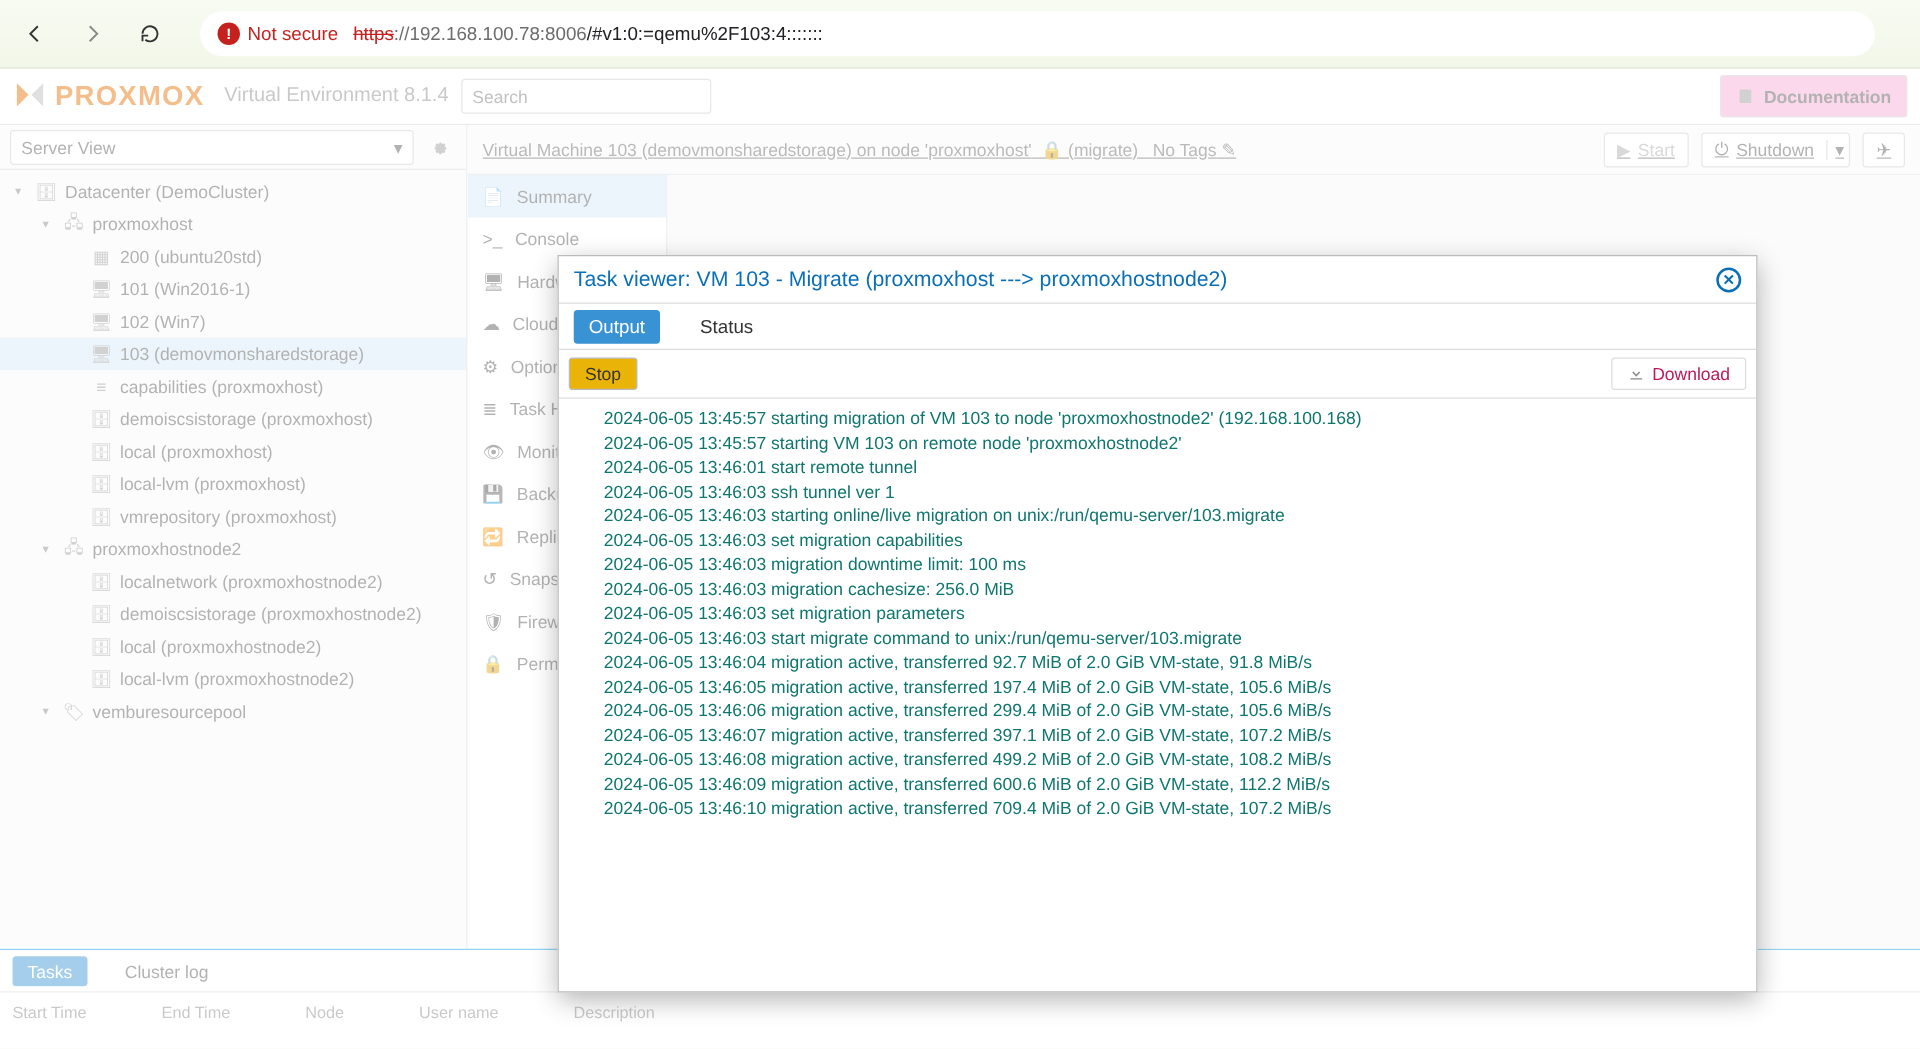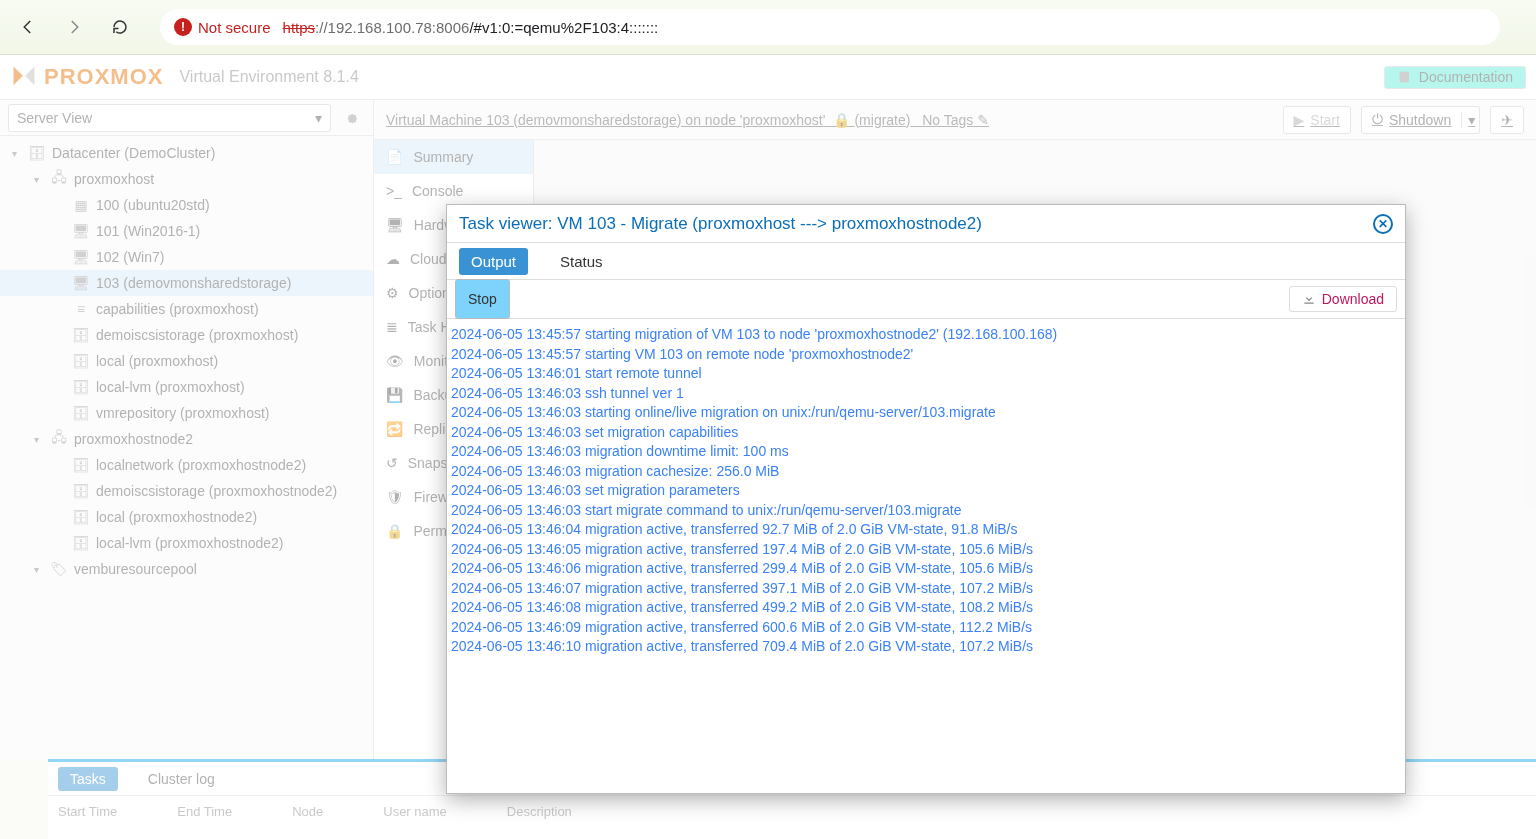--- a/index.html
+++ b/index.html
@@ -16,21 +16,21 @@
 .addr .urlseg .grey{ color:#6d6d6d; }
 .addr .urlseg .black{ color:#202124; }
 
 
 .pve-header { height:45px; background:#fff; border-bottom:1px solid #d8d8d8; display:flex; align-items:center; padding:0 10px; gap:10px;}
 .logo { display:flex; align-items:center; gap:4px; font-size:22px; font-weight:700; color:#e57000; letter-spacing:1px;}
 .logo svg{ margin-right:2px;}
 .prodname{ color:#888; font-size:16px; margin-left:6px;}
 .search { width:200px; height:28px; border:1px solid #ccc; border-radius:3px; padding:0 8px; color:#999; font-size:14px;}
 .spacer{ flex:1; }
-.docbtn{ display:flex;align-items:center;gap:6px; height:23px; border:1px solid #ccc; padding:0 12px; border-radius:3px; color:#555; background:#5eead4; font-size:14px;}
+.docbtn{ display:flex;align-items:center;gap:6px; height:34px; border:1px solid #ccc; padding:0 12px; border-radius:3px; color:#555; background:#f9a8d4; font-size:14px;font-weight:bold;}
 
 
 .overlay{ position:absolute; left:0; top:55px; right:0; bottom:0; background:rgba(255,255,255,0.55); pointer-events:none;}
 
 
 .main{ position:absolute; left:0; top:55px; right:0; bottom:0; display:flex; flex-direction:column;}
 .columns{ flex:1; display:flex; overflow:hidden;}
 
 
 .leftpanel{ width:374px; border-right:1px solid #d8d8d8; background:#f9f9f9; display:flex; flex-direction:column;}
@@ -54,38 +54,38 @@
 
 .content{ flex:1; background:#f5f5f5; position:relative;}
 .content-hdr{ height:40px; border-bottom:1px solid #ddd; display:flex; align-items:center; padding:0 12px; gap:10px; color:#666; font-size:14px; background:#f9f9f9;text-decoration:underline;}
 .content-hdr .title{ flex:1; white-space:nowrap; overflow:hidden;}
 .btn{ display:flex; align-items:center; gap:6px; height:28px; border:1px solid #ccc; background:#fff; padding:0 10px; border-radius:3px; color:#555;}
 .btn.disabled{ color:#aaa; }
 .btn.split{ padding-right:4px;}
 .btn.split .caret{ border-left:1px solid #ccc; padding-left:6px; margin-left:4px;}
 
 
-.bottom{ height:80px; border-top:3px solid #0ea5e9; background:#fff;margin-left:48px;}
+.bottom{ height:80px; border-top:1px solid #0ea5e9; background:#fff;}
 .btabs{ height:34px; display:flex; align-items:center; padding:0 10px; gap:18px; border-bottom:1px solid #ddd;}
 .btabs .btab{ padding:4px 12px; color:#555; font-size:14px; border-radius:3px;}
 .btabs .btab.sel{ background:#3892d4; color:#fff;}
 .bcols{ display:flex; padding:8px 10px; color:#888; font-size:13px;}
 .bcols div{ margin-right:60px;}
 
 
 .modal{ position:absolute; left:446px; top:204px; width:960px; height:590px; background:#fff; border:1px solid #bbb; box-shadow:0 6px 20px rgba(0,0,0,0.3); display:flex; flex-direction:column; z-index:10;}
 .modal-title{ height:38px; display:flex; align-items:center; padding:0 12px; color:#0b6fb8; font-size:17px; border-bottom:1px solid #ddd;}
 .modal-title .close{ width:20px;height:20px;border:2px solid #0b6fb8;border-radius:50%; display:flex;align-items:center;justify-content:center;color:#0b6fb8;font-size:12px;font-weight:bold; cursor:pointer;}
 .modal-tabs{ height:36px; display:flex; gap:20px; align-items:center; padding:0 12px;}
 .modal-tabs .mtab{ padding:5px 12px; font-size:15px; color:#333; border-radius:3px;}
 .modal-tabs .mtab.sel{ background:#3892d4; color:#fff;}
 .modal-toolbar{ height:40px; border-top:1px solid #ddd; border-bottom:1px solid #ddd; display:flex; align-items:center; padding:0 8px; gap:8px;}
-.modal-toolbar .tbtn{ height:40px; border:1px solid #bbb; background:#7dd3fc; padding:0 12px; border-radius:3px; font-size:14px; color:#333;}
+.modal-toolbar .tbtn{ height:26px; border:1px solid #bbb; background:#eab308; padding:0 12px; border-radius:3px; font-size:14px; color:#333;}
 .modal-toolbar .dlbtn{ margin-left:auto; display:flex; align-items:center; gap:6px; color:#be185d; height:26px; border:1px solid #ddd; padding:0 12px; border-radius:3px; font-size:14px;}
-.log{ flex:1; overflow:auto; padding:6px 4px; font-family:inherit; font-size:14px; color:#3b82f6; line-height:19.5px;}
+.log{ flex:1; overflow:auto; padding:6px 4px; font-family:inherit; font-size:14px; color:#0f766e; line-height:19.5px;margin-left:32px;}
 .log div{ white-space:nowrap; }
 
 .ico-svg{ width:16px;height:16px; fill:#999; }
 
 </style>
 </head>
 <body>
 
 <div class="browserbar">
   <div class="navbtn">
@@ -118,20 +118,21 @@
 <div class="main">
   <div class="pve-header">
     <div class="logo">
       <svg width="28" height="28" viewBox="0 0 24 24">
           <path fill="#e57000" d="M3 3 L11 11 L3 19 Z"></path>
           <path fill="#bbb" d="M21 3 L13 11 L21 19 Z"></path>
         </svg>
       <span>PROXMOX</span>
     </div>
     <span class="prodname">Virtual Environment 8.1.4</span>
+    <input class="search" placeholder="Search" style="">
     <div class="spacer"></div>
     <div class="docbtn">
       <svg class="ico-svg" viewBox="0 0 24 24">
           <path d="M4 4h12a2 2 0 0 1 2 2v14H6a2 2 0 0 1-2-2z"></path>
         </svg>
       <span>Documentation</span>
     </div>
   </div>
 
   <div class="columns">
@@ -155,21 +156,21 @@
             <span>Datacenter (DemoCluster)</span>
           </div>
           <div class="row lvl2">
             <span class="tri">▾</span>
             <span class="ico">🖧</span>
             <span>proxmoxhost</span>
           </div>
           <div class="row lvl3">
             <span class="tri"></span>
             <span class="ico">▦</span>
-            <span>100 (ubuntu20std)</span>
+            <span>200 (ubuntu20std)</span>
           </div>
           <div class="row lvl3">
             <span class="tri"></span>
             <span class="ico">🖥</span>
             <span>101 (Win2016-1)</span>
           </div>
           <div class="row lvl3">
             <span class="tri"></span>
             <span class="ico">🖥</span>
             <span>102 (Win7)</span>

